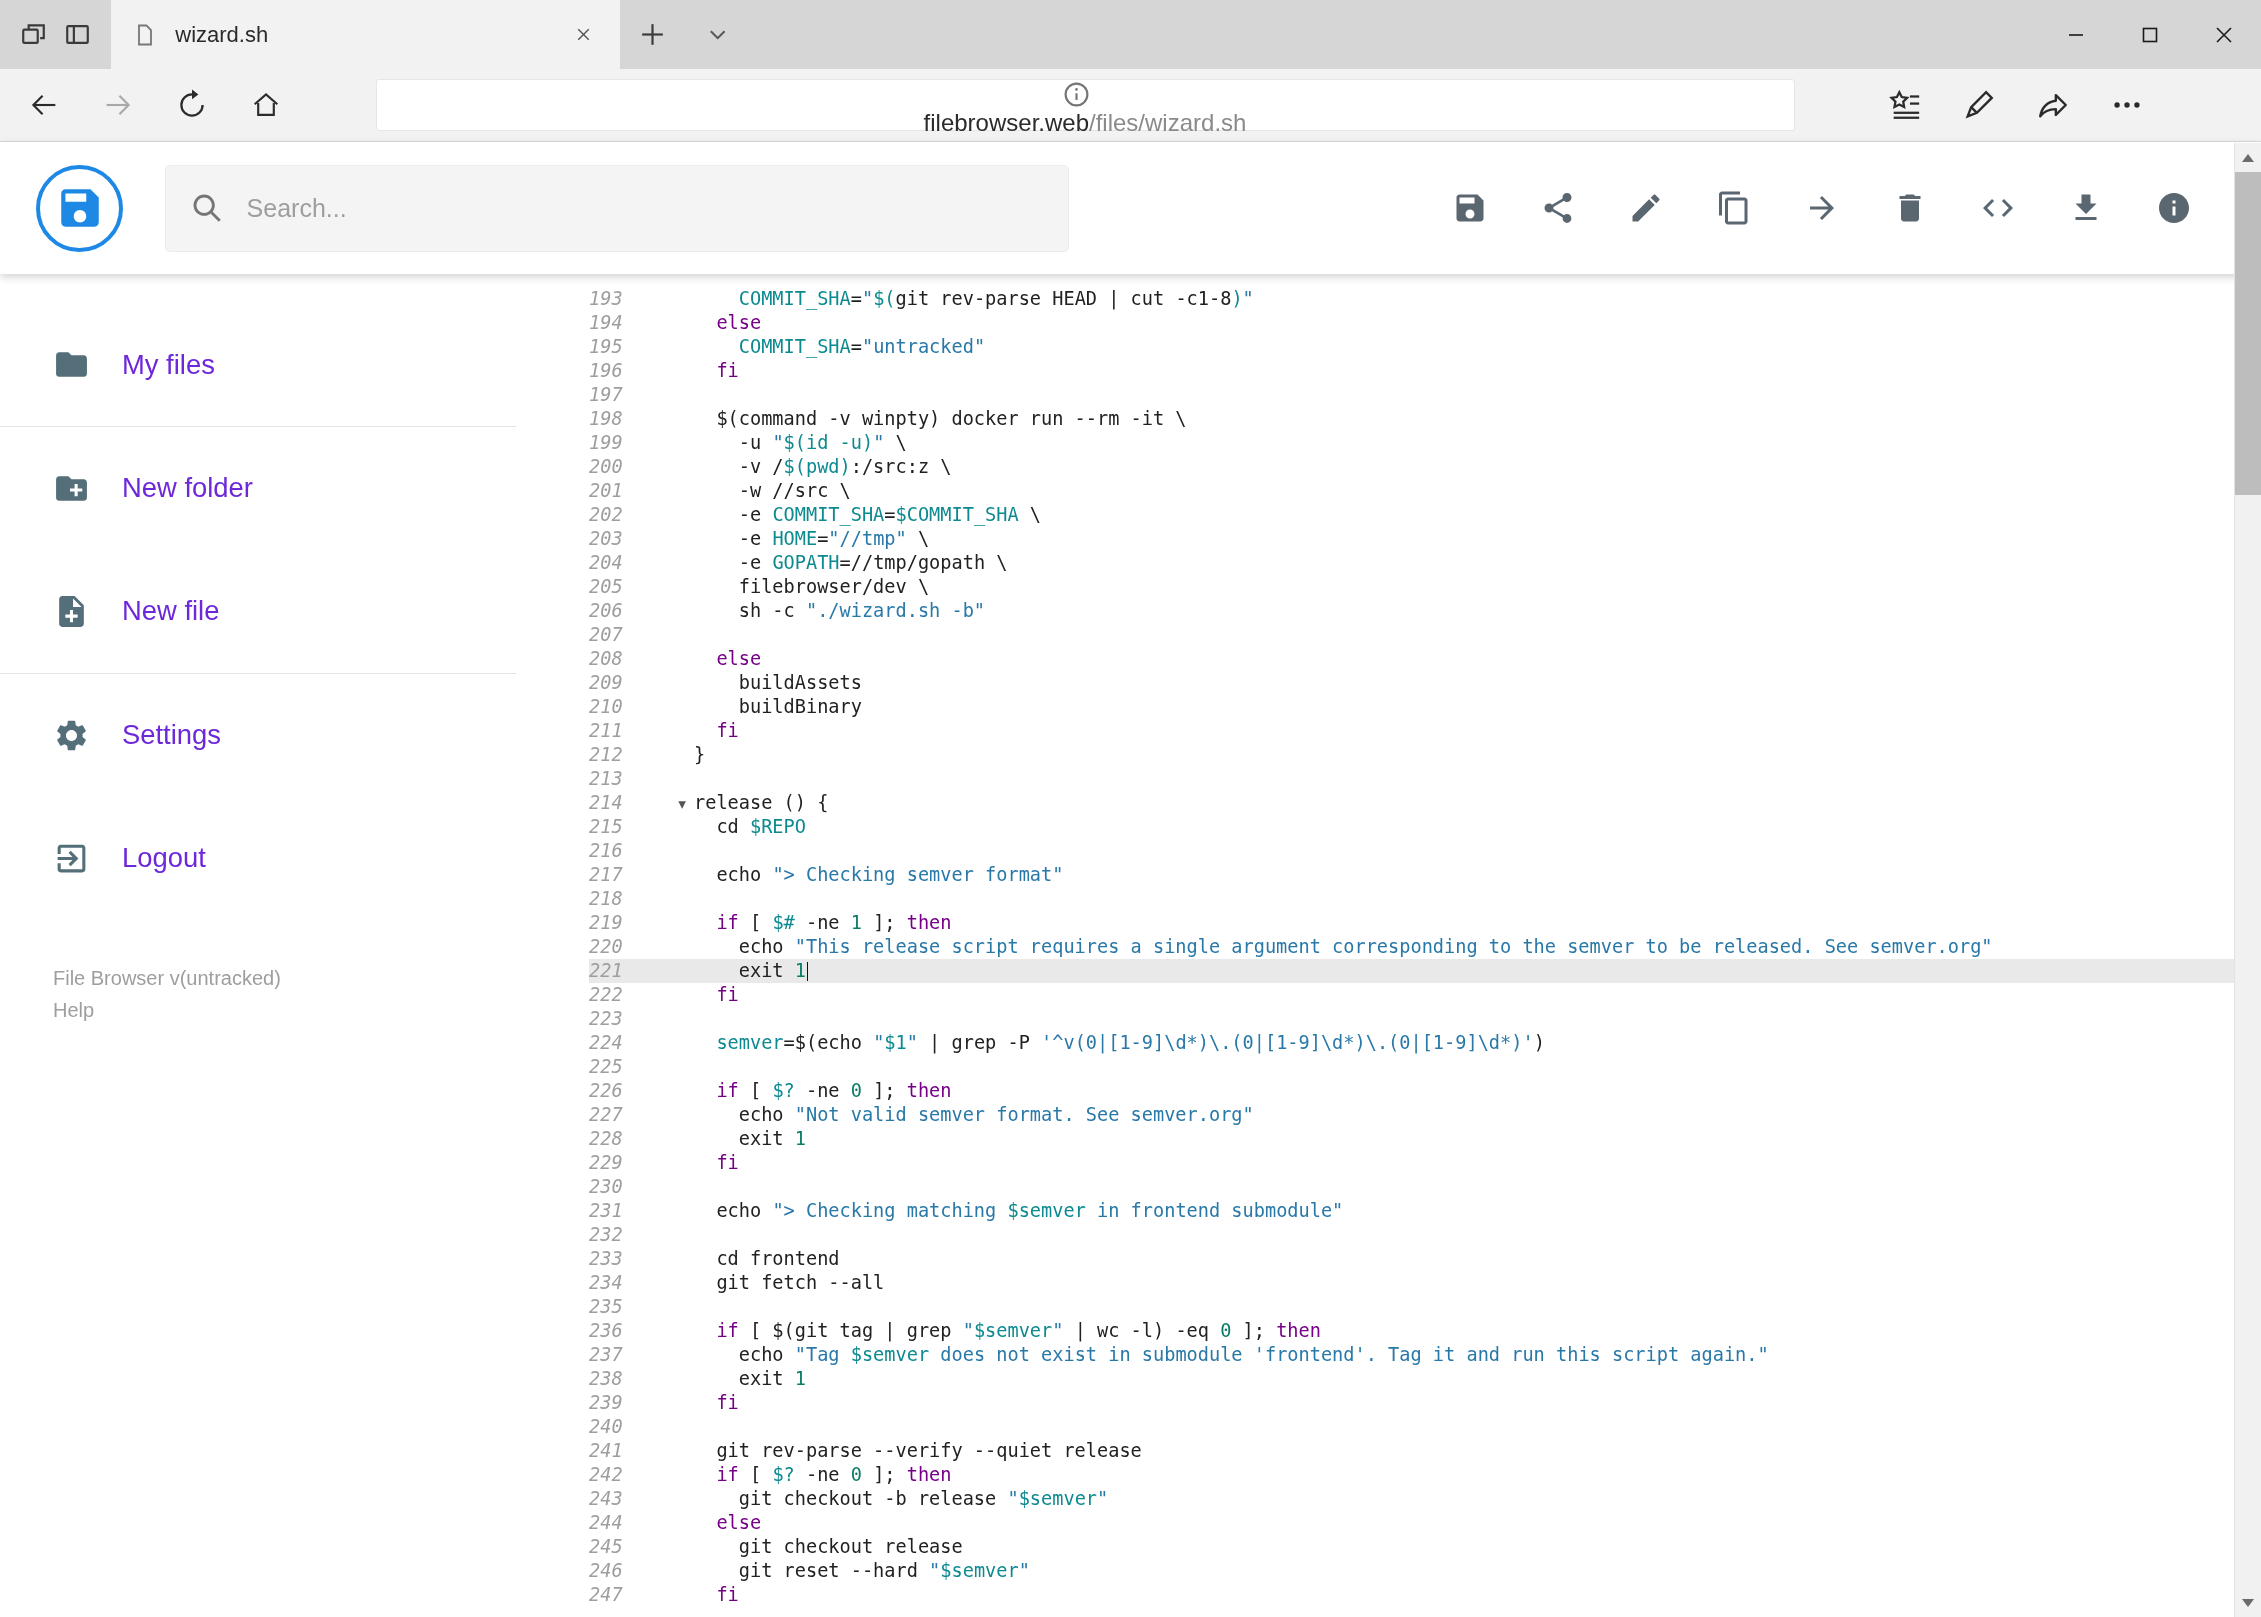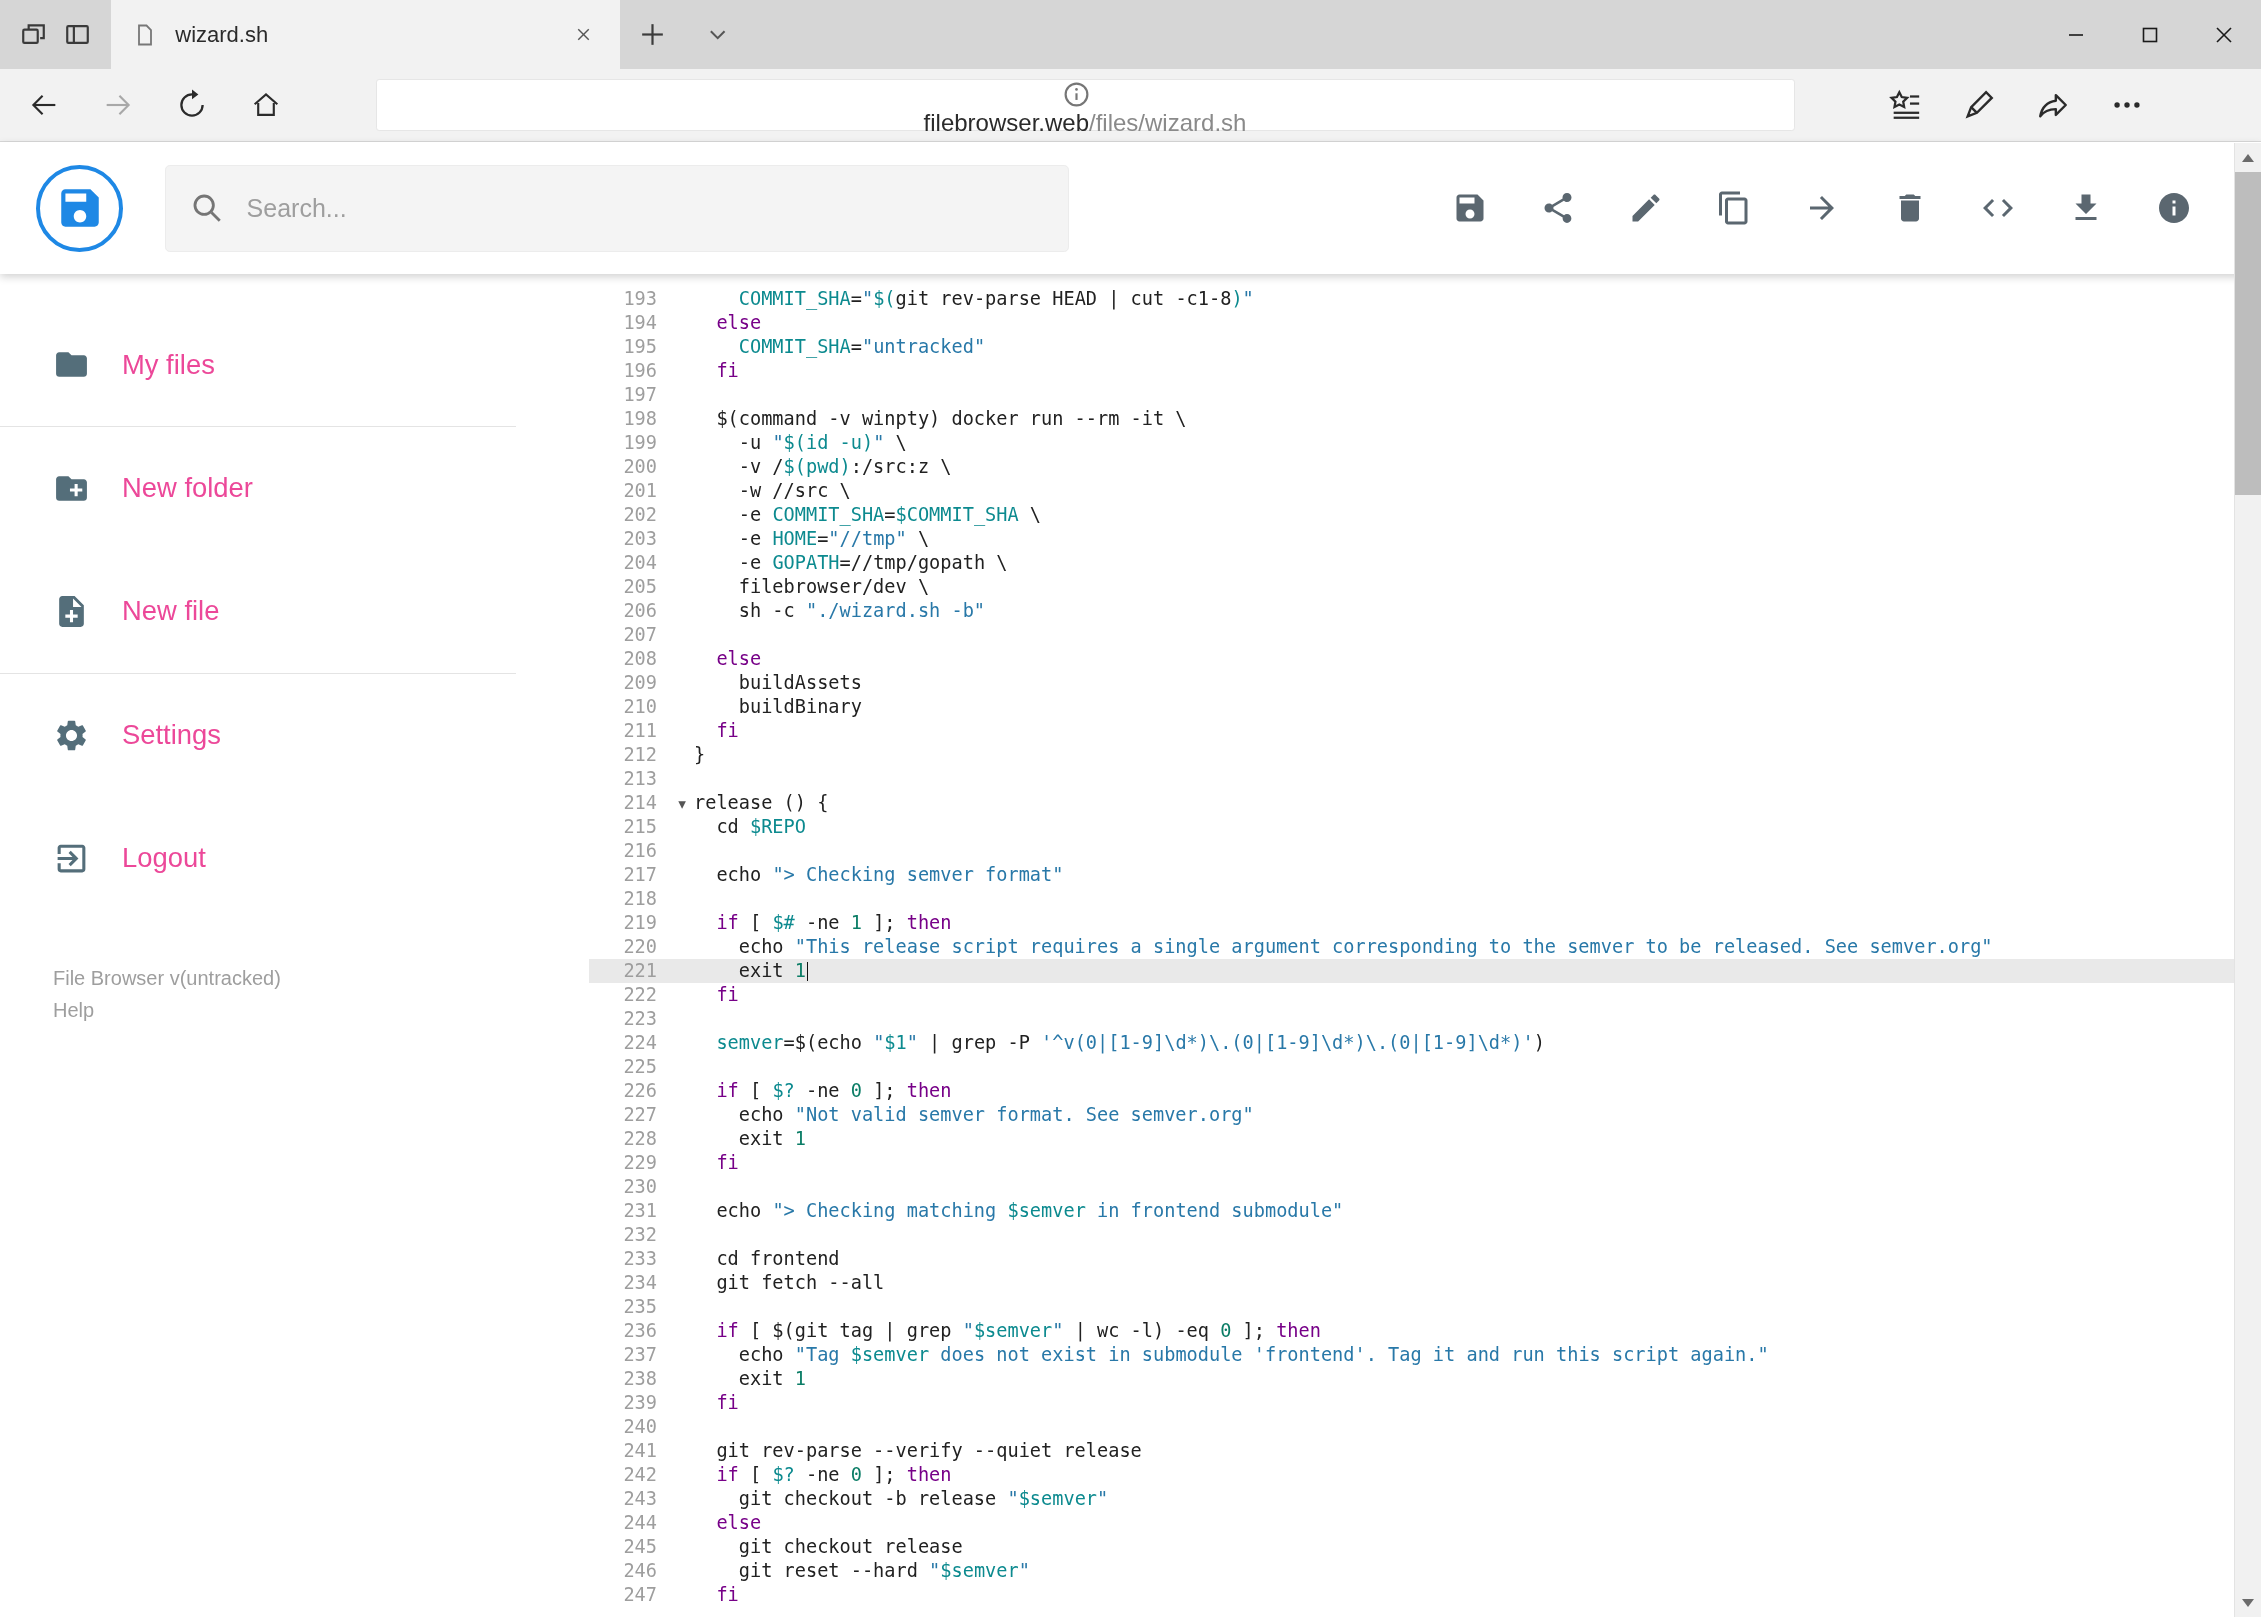--- a/index.html
+++ b/index.html
@@ -51,30 +51,30 @@
   .searchbox input::placeholder { color: #9e9e9e; }
   .header-toolbar { margin-left: auto; margin-right: 69px; display: flex; gap: 52px; }
   .tool-btn { width: 36px; height: 36px; color: #5b6770; display: flex; align-items: center; justify-content: center; }
 
   
   .app-body { position: absolute; top: 274px; bottom: 0; left: 0; right: 0; display: flex; background: #fff; }
 
   .sidebar { width: 589px; flex: none; padding-top: 29px; }
   .side-item { height: 123px; display: flex; align-items: center; gap: 32px; padding-left: 53px; cursor: default; }
   .side-item .s-icon { color: #546e7a; }
-  .side-label { font-size: 27.4px; color: #ec4899; }
+  .side-label { font-size: 27.4px; color: #6d28d9; }
   .side-divider { height: 0.8px; background: #e4e4e4; margin-right: 73px; }
   .side-footer { margin-top: 42px; padding-left: 53px; color: #9e9e9e; font-size: 20px; line-height: 32px; }
 
   
   .editor { flex: 1; position: relative; overflow: hidden; padding-top: 13px;
     font-family: "DejaVu Sans Mono", "Liberation Mono", monospace; font-size: 18.6px; }
   .code-row { display: flex; height: 24px; line-height: 24px; position: relative; }
   .code-row.active { background: var(--active, #e9e9e9); }
-  .gutter { flex: none; width: 81px; text-align: right; padding-right: 13px; color: var(--gutter, #9e9e9e); }
+  .gutter { flex: none; width: 81px; padding-right: 13px; color: var(--gutter, #9e9e9e); font-style: italic; }
   .fold-arrow { position: absolute; left: 81px; top: 0.8px; width: 24px; font-size: 15.3px; color: #555;
     font-family: "DejaVu Sans", sans-serif; text-align: center; }
   .code { white-space: pre; margin-left: 24px; color: var(--txt, #212121); }
   .tk-d { color: var(--txt, #212121); }
   .tk-k { color: var(--kw, #770088); }
   .tk-s { color: var(--str, #2878a8); }
   .tk-v { color: var(--vr, #0c8a8f); }
   .tk-m { color: var(--num, #0b7d66); }
   .caret { display: inline-block; width: 1.6px; height: 19.4px; background: #111; vertical-align: middle; margin-left: 0.8px; }
 

